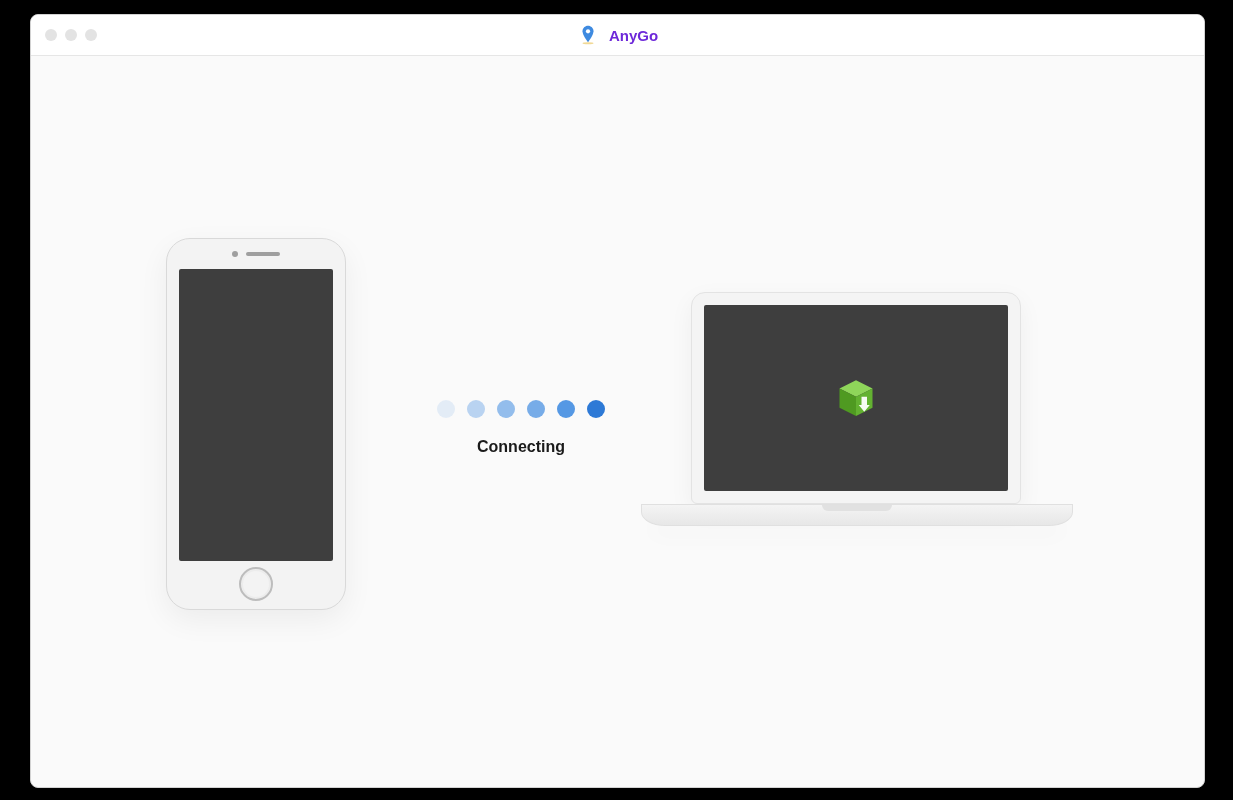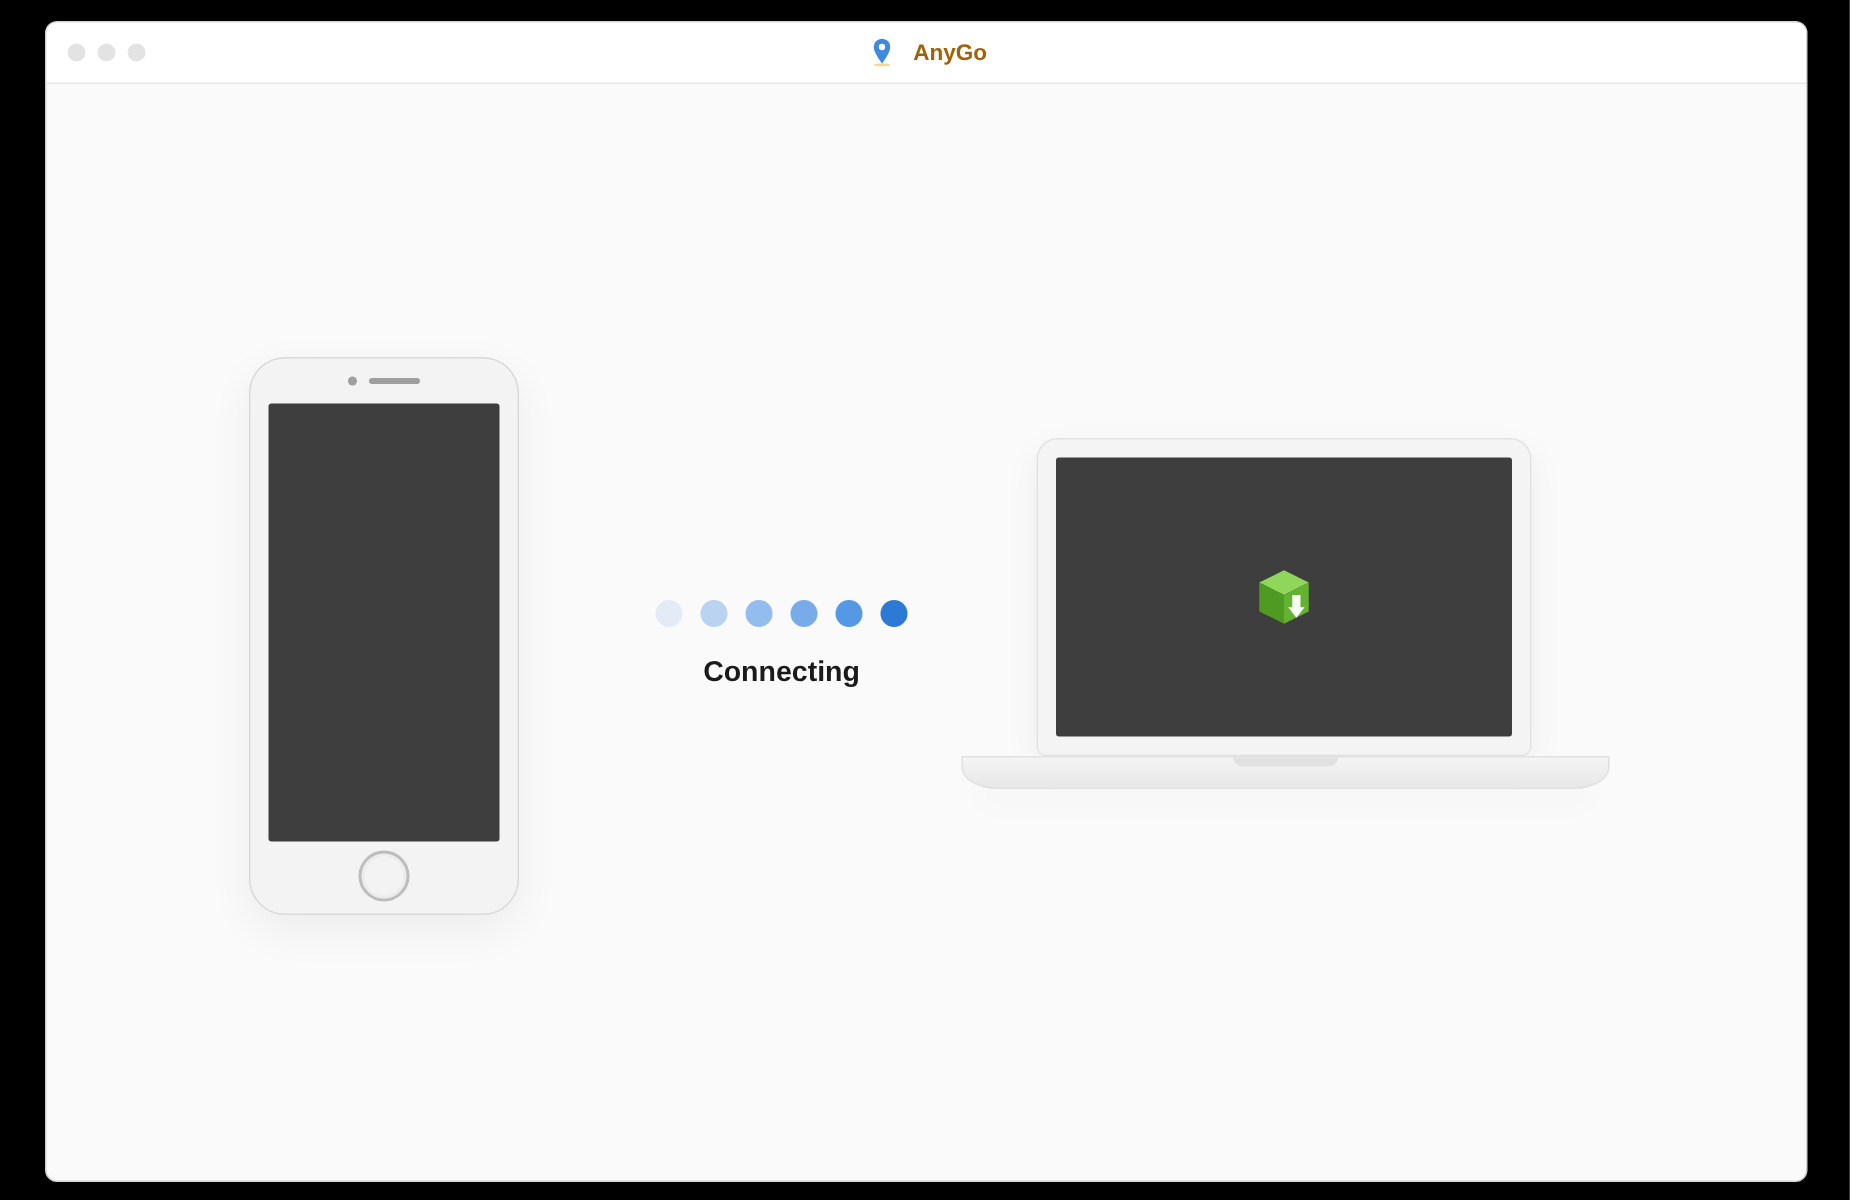--- a/index.html
+++ b/index.html
@@ -53,21 +53,21 @@
 
   .title-center {
     margin: 0 auto;
     display: flex;
     align-items: center;
     gap: 10px;
   }
   .title-text {
     font-size: 15px;
     font-weight: 600;
-    color: #a16207;
+    color: #6d28d9;
   }
 
   .app-icon {
     width: 22px;
     height: 22px;
     position: relative;
   }
   .app-icon svg { display:block; }
 
   
@@ -146,21 +146,21 @@
   }
   .dot.o1 { opacity: .12; }
   .dot.o2 { opacity: .35; }
   .dot.o3 { opacity: .55; }
   .dot.o4 { opacity: .70; }
   .dot.o5 { opacity: .88; }
   .dot.o6 { opacity: 1; background:#2d79d6; }
 
   .status-text {
     margin-top: 20px;
-    font-size: 19px;
+    font-size: 16px;
     font-weight: 600;
     color: #1a1a1a;
   }
 
   
   .laptop {
     position: absolute;
     left: 610px;
     top: 236px;
     width: 430px;

